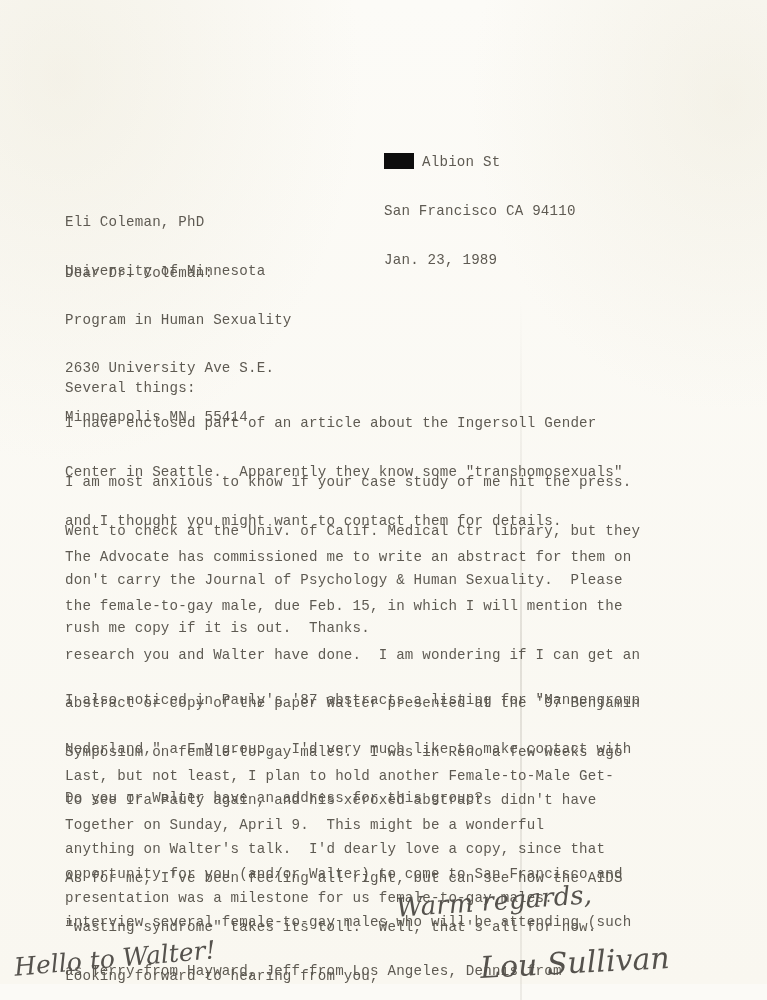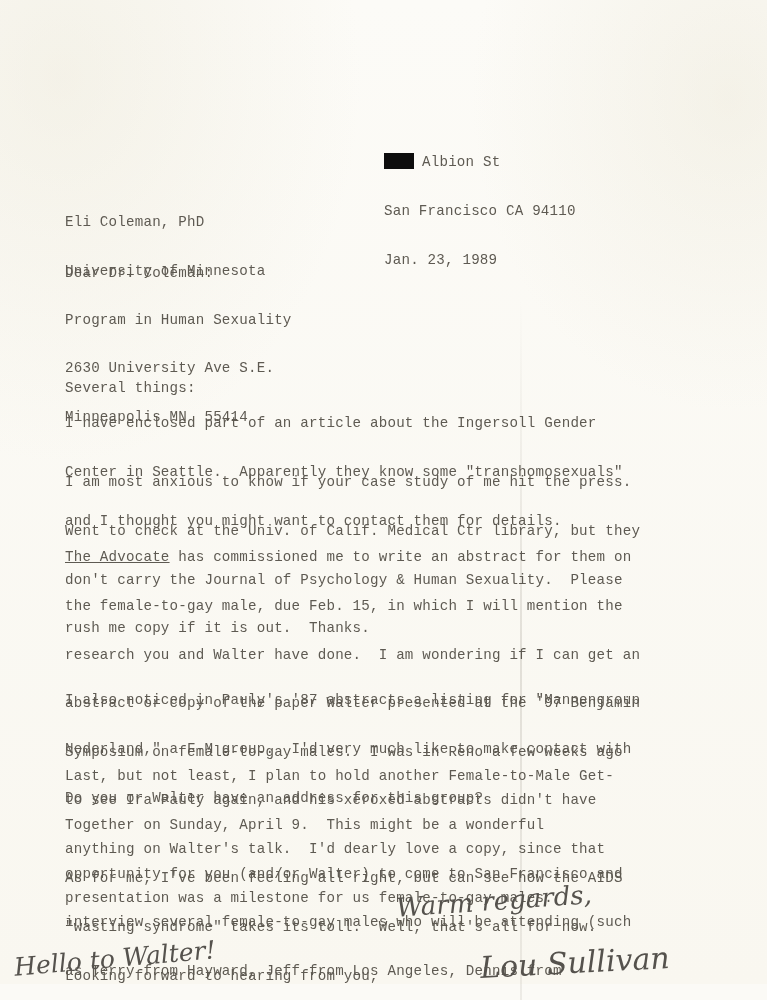--- a/index.html
+++ b/index.html
@@ -25,21 +25,21 @@
     position: absolute;
     font-size: 14.2px;
     line-height: 16.2px;
     white-space: pre;
     letter-spacing: 0.2px;
   }
   .redaction {
     display: inline-block; width: 30px; height: 16px; background: #0d0d0d;
     vertical-align: -3px; margin-right: 8px;
   }
-  .u { text-decoration: underline; }
+  .u { }
   .hand {
     position: absolute;
     font-family: "DejaVu Serif", serif;
     font-style: italic;
     color: #55524d;
     white-space: nowrap;
   }
 </style>
 </head>
 <body>

